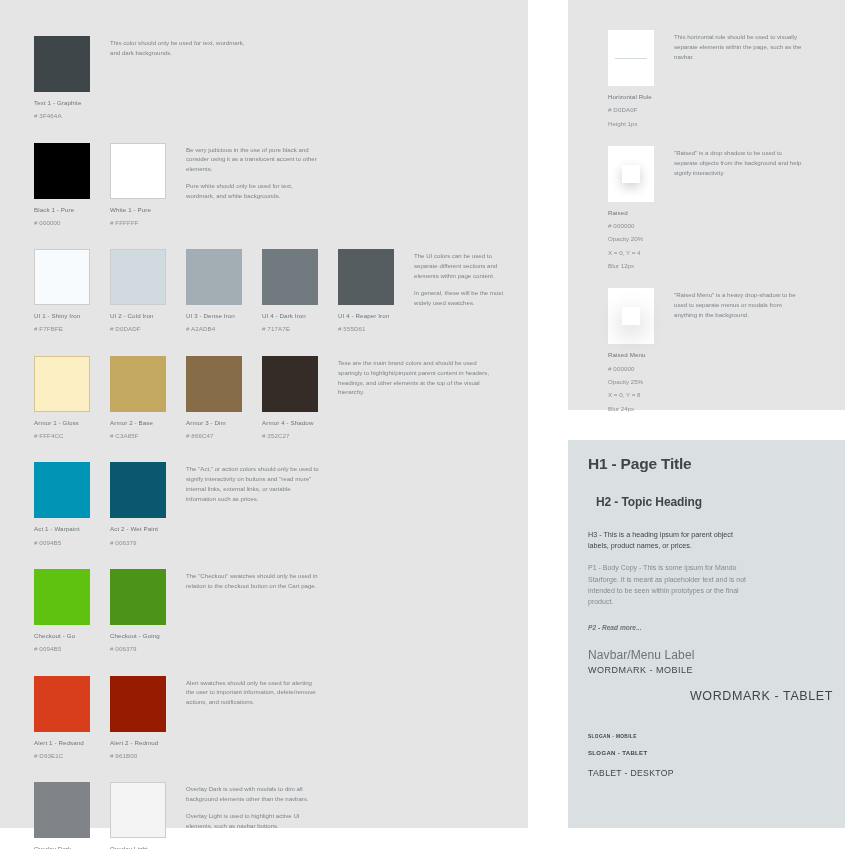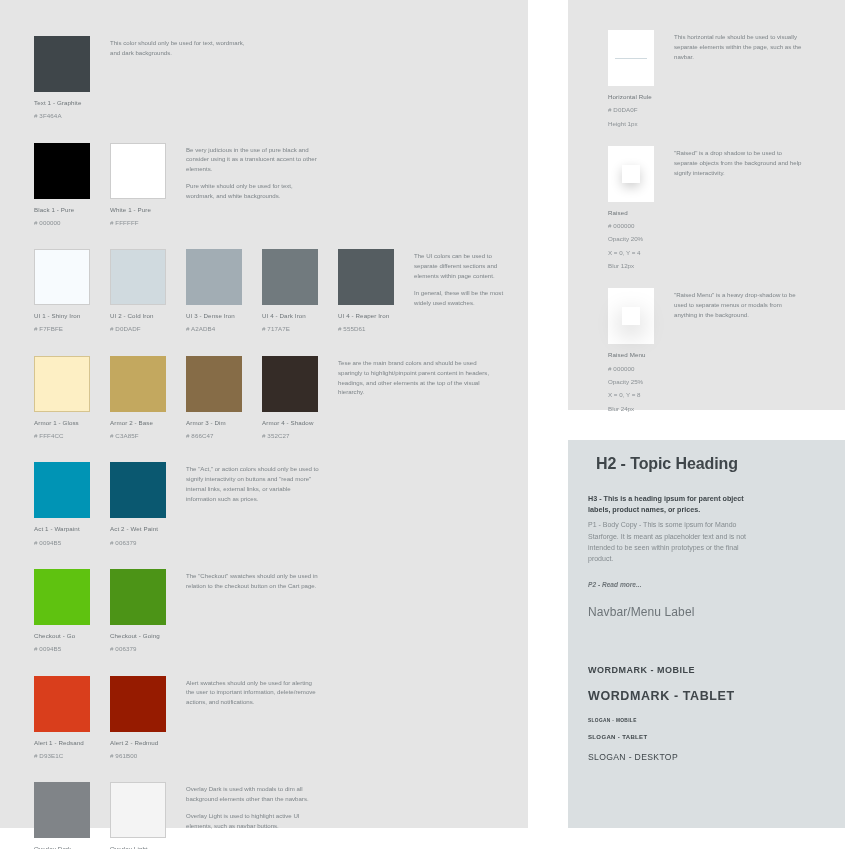--- a/index.html
+++ b/index.html
@@ -153,33 +153,33 @@
     width: 240px;
   }
   .t-h1 {
     font-size: 15.5px;
     font-weight: bold;
     color: #3f464a;
     letter-spacing: -0.2px;
     margin-bottom: 22px;
   }
   .t-h2 {
-    font-size: 16px;
+    font-size: 12px;
     font-weight: bold;
     color: #3f464a;
     letter-spacing: -0.1px;
     margin-bottom: 20px;
     padding-left: 8px;
   }
   .t-h3 {
     font-size: 7.2px;
-    font-weight: bold;
+    font-weight: normal;
     color: #3f464a;
     line-height: 1.55;
-    margin-bottom: 4px;
+    margin-bottom: 11px;
     max-width: 165px;
   }
   .t-p1 {
     font-size: 7px;
     color: #848b8f;
     line-height: 1.62;
     margin-bottom: 16px;
     max-width: 172px;
   }
   .t-p2 {
@@ -194,26 +194,26 @@
     color: #6d7478;
     letter-spacing: 0.1px;
   }
 
   .wordmarks {
     position: absolute;
     left: 588px; top: 665px;
     width: 245px;
   }
   .wm {
-    font-weight: bold;
+    font-weight: normal;
     color: #3f464a;
     letter-spacing: 0.6px;
   }
   .wm-mobile  { font-size: 9px;  margin-bottom: 14px; letter-spacing: 0.5px;}
-  .wm-tablet  { font-size: 12.5px; margin-bottom: 15px; letter-spacing: 0.6px;}
+  .wm-tablet  { font-size: 12.5px; margin-bottom: 31px; letter-spacing: 0.6px; text-align: right;}
   .wm-desktop { font-size: 18px; margin-bottom: 18px; letter-spacing: 0.7px;}
   .sl {
     color: #3f464a;
     letter-spacing: 0.35px;
   }
   .sl-mobile  { font-size: 4.8px; font-weight: bold; margin-bottom: 11px; }
   .sl-tablet  { font-size: 6px;  font-weight: bold; margin-bottom: 12px; }
   .sl-desktop { font-size: 8.6px; margin-bottom: 0; }
 </style>
 </head>
@@ -405,28 +405,29 @@
           <div class="sw-extra">X = 0,   Y = 8</div>
           <div class="sw-extra">Blur  24px</div>
         </div>
         <div class="eff-note">"Raised Menu" is a heavy drop-shadow to be used to separate menus or modals from anything in the background.</div>
       </div>
     </div>
 
   <div class="panel-type"></div>
 
   <div class="type-inner">
+    <div class="t-h1">H1 - Page Title</div>
     <div class="t-h2">H2 - Topic Heading</div>
     <div class="t-h3">H3 - This is a heading ipsum for parent object labels, product names, or prices.</div>
     <div class="t-p1">P1 - Body Copy - This is some ipsum for Mando Starforge. It is meant as placeholder text and is not intended to be seen within prototypes or the final product.</div>
     <div class="t-p2">P2 - Read more...</div>
     <div class="t-nav">Navbar/Menu Label</div>
   </div>
 
   <div class="wordmarks">
     <div class="wm wm-mobile">WORDMARK - MOBILE</div>
     <div class="wm wm-tablet">WORDMARK - TABLET</div>
     <div class="sl sl-mobile">SLOGAN - MOBILE</div>
     <div class="sl sl-tablet">SLOGAN - TABLET</div>
-    <div class="sl sl-desktop">SLOGAN - DESKTOP</div>
+    <div class="sl sl-desktop">TABLET - DESKTOP</div>
   </div>
 
 </div>
 
 </body></html>

